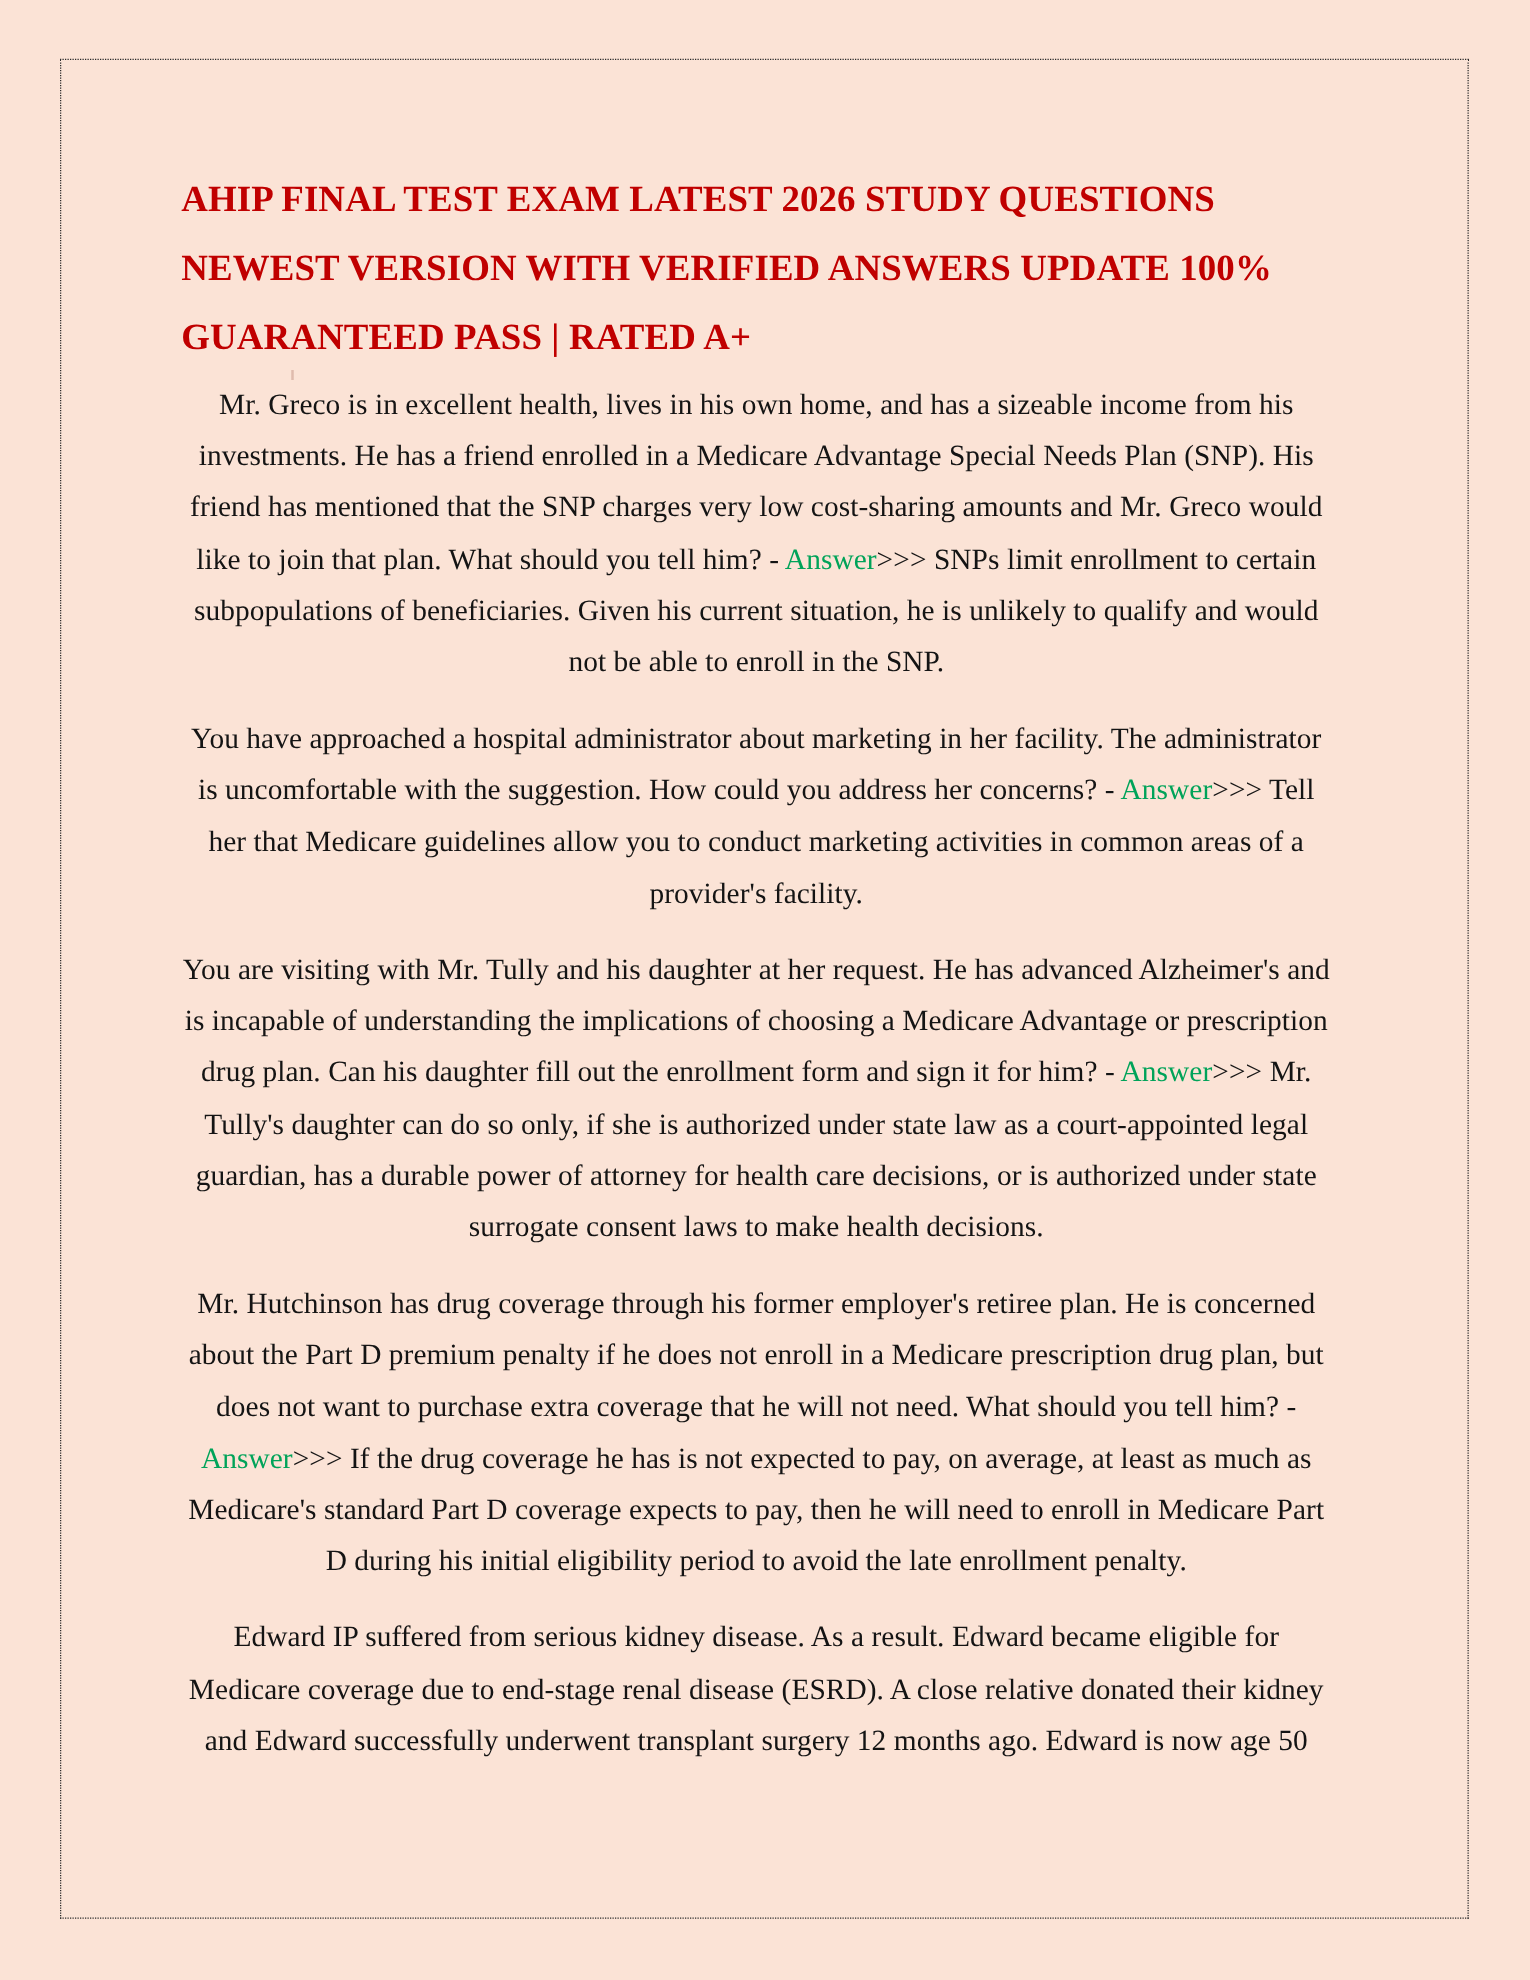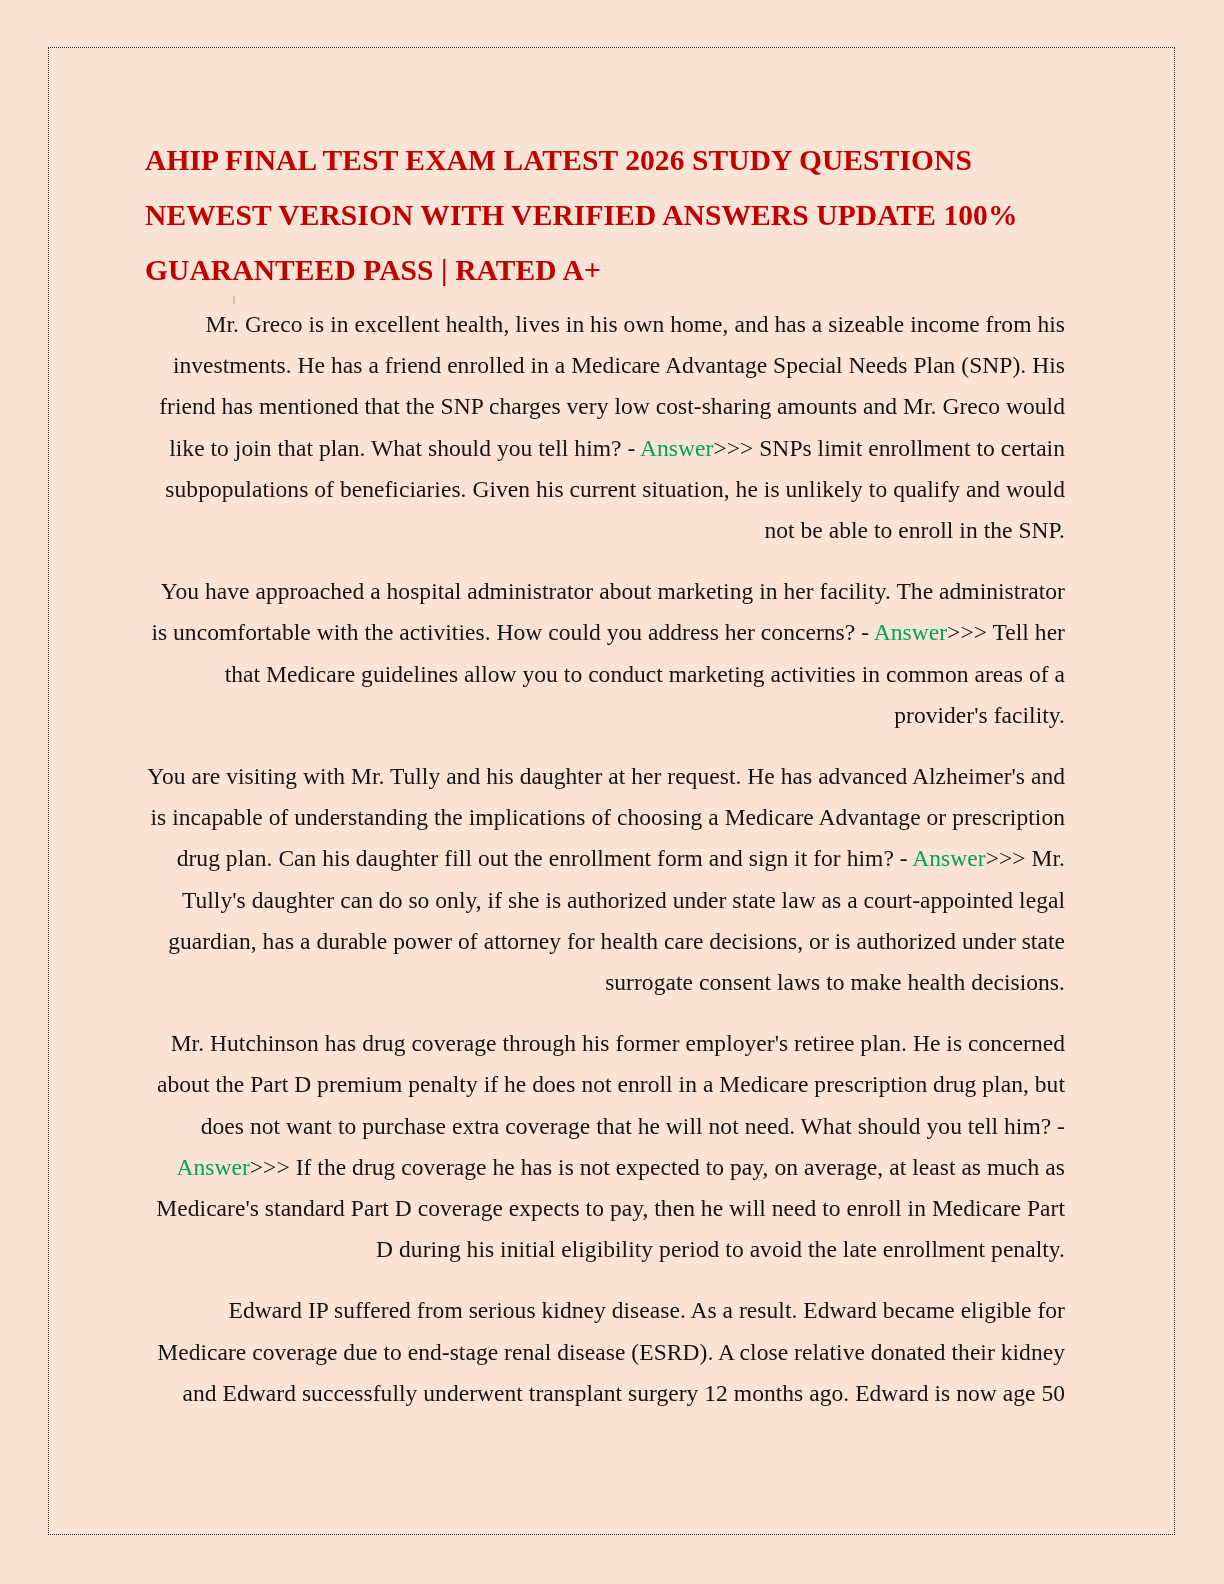--- a/index.html
+++ b/index.html
@@ -58,21 +58,21 @@
     height: 8px;
     background: #d9b4a6;
     opacity: 0.85;
   }
 
   .para {
     color: #141414;
     font-size: 23.5px;
     line-height: 41.2px;
     margin: 0 0 20px 0;
-    text-align: right;
+    text-align: center;
     letter-spacing: 0.05px;
   }
 
   .para:last-child {
     margin-bottom: 0;
   }
 
   .answer-tag {
     color: #00a359;
   }
@@ -85,21 +85,21 @@
 
   <div class="content">
 
     <h1 class="doc-title">AHIP FINAL TEST EXAM LATEST 2026 STUDY QUESTIONS NEWEST VERSION WITH VERIFIED ANSWERS UPDATE 100% GUARANTEED PASS | RATED A+</h1>
 
     <p class="para">
       <span>Mr. Greco is in excellent health, lives in his own home, and has a sizeable income from his investments. He has a friend enrolled in a Medicare Advantage Special Needs Plan (SNP). His friend has mentioned that the SNP charges very low cost-sharing amounts and Mr. Greco would like to join that plan. What should you tell him? - </span><span class="answer-tag">Answer</span><span>&gt;&gt;&gt;</span><span> SNPs limit enrollment to certain subpopulations of beneficiaries. Given his current situation, he is unlikely to qualify and would not be able to enroll in the SNP.</span>
     </p>
 
     <p class="para">
-      <span>You have approached a hospital administrator about marketing in her facility. The administrator is uncomfortable with the activities. How could you address her concerns? - </span><span class="answer-tag">Answer</span><span>&gt;&gt;&gt;</span><span> Tell her that Medicare guidelines allow you to conduct marketing activities in common areas of a provider's facility.</span>
+      <span>You have approached a hospital administrator about marketing in her facility. The administrator is uncomfortable with the suggestion. How could you address her concerns? - </span><span class="answer-tag">Answer</span><span>&gt;&gt;&gt;</span><span> Tell her that Medicare guidelines allow you to conduct marketing activities in common areas of a provider's facility.</span>
     </p>
 
     <p class="para">
       <span>You are visiting with Mr. Tully and his daughter at her request. He has advanced Alzheimer's and is incapable of understanding the implications of choosing a Medicare Advantage or prescription drug plan. Can his daughter fill out the enrollment form and sign it for him? - </span><span class="answer-tag">Answer</span><span>&gt;&gt;&gt;</span><span> Mr. Tully's daughter can do so only, if she is authorized under state law as a court-appointed legal guardian, has a durable power of attorney for health care decisions, or is authorized under state surrogate consent laws to make health decisions.</span>
     </p>
 
     <p class="para">
       <span>Mr. Hutchinson has drug coverage through his former employer's retiree plan. He is concerned about the Part D premium penalty if he does not enroll in a Medicare prescription drug plan, but does not want to purchase extra coverage that he will not need. What should you tell him? - </span><span class="answer-tag">Answer</span><span>&gt;&gt;&gt;</span><span> If the drug coverage he has is not expected to pay, on average, at least as much as Medicare's standard Part D coverage expects to pay, then he will need to enroll in Medicare Part D during his initial eligibility period to avoid the late enrollment penalty.</span>
     </p>
 

